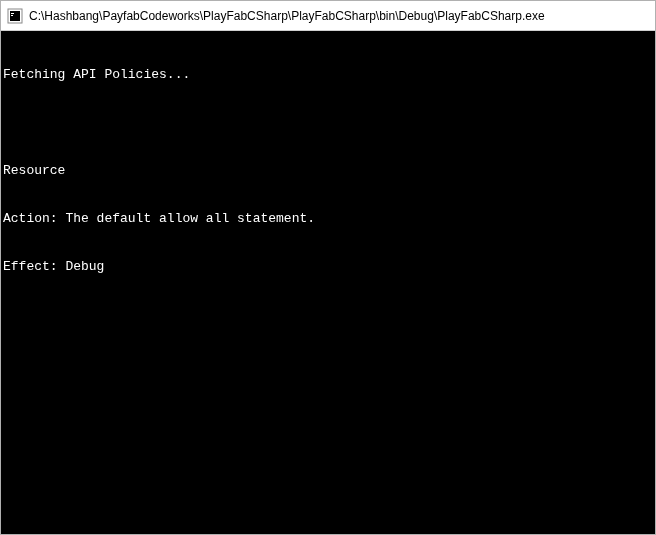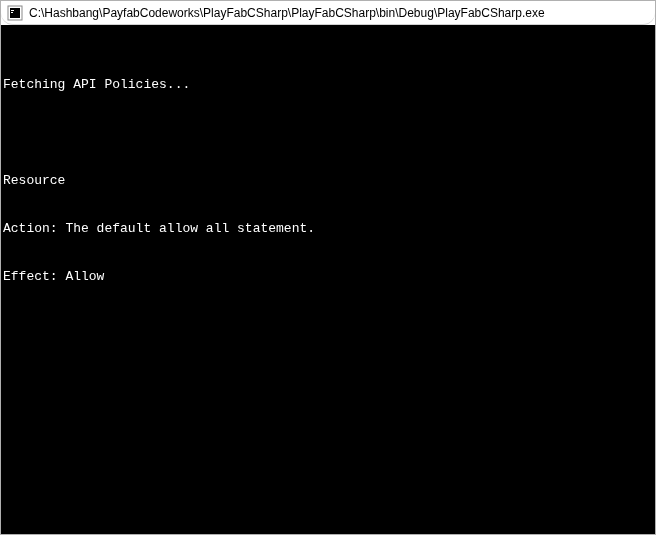--- a/index.html
+++ b/index.html
@@ -16,50 +16,49 @@
     }
     .window {
       width: 656px;
       height: 535px;
       display: flex;
       flex-direction: column;
       background: #fff;
       border: 1px solid #b0b0b0;
     }
     .titlebar {
-      height: 24px;
+      height: 30px;
       background: #ffffff;
       border-bottom: 1px solid #d0d0d0;
       display: flex;
       align-items: center;
       padding: 0 6px;
       font-size: 12px;
       color: #000;
       flex-shrink: 0;
-      border-radius: 15px;
     }
     .titlebar-icon {
       width: 16px;
       height: 16px;
       margin-right: 6px;
       flex-shrink: 0;
     }
     .titlebar-text {
       white-space: nowrap;
       overflow: hidden;
       text-overflow: ellipsis;
     }
     .console {
       flex: 1;
       background: #000000;
       color: #ffffff;
       font-family: Consolas, "Courier New", monospace;
       font-size: 13px;
       line-height: 16px;
-      padding: 20px 2px;
+      padding: 4px 2px;
       overflow: hidden;
       white-space: pre;
     }
     .console-line {
       min-height: 16px;
     }
   </style>
 </head>
 <body>
 
@@ -73,21 +72,21 @@
         <rect x="4" y="7" width="2" height="1" fill="#fff"></rect>
       </svg>
     </span>
     <span class="titlebar-text">C:\Hashbang\PayfabCodeworks\PlayFabCSharp\PlayFabCSharp\bin\Debug\PlayFabCSharp.exe</span>
   </div>
   <div class="console">
     <div class="console-line">Fetching API Policies...</div>
     <div class="console-line"></div>
     <div class="console-line">Resource</div>
     <div class="console-line">Action: The default allow all statement.</div>
-    <div class="console-line">Effect: Allow</div>
+    <div class="console-line">Effect: Debug</div>
     <div class="console-line"></div>
     
     
     
     
     
     
     
     
     

